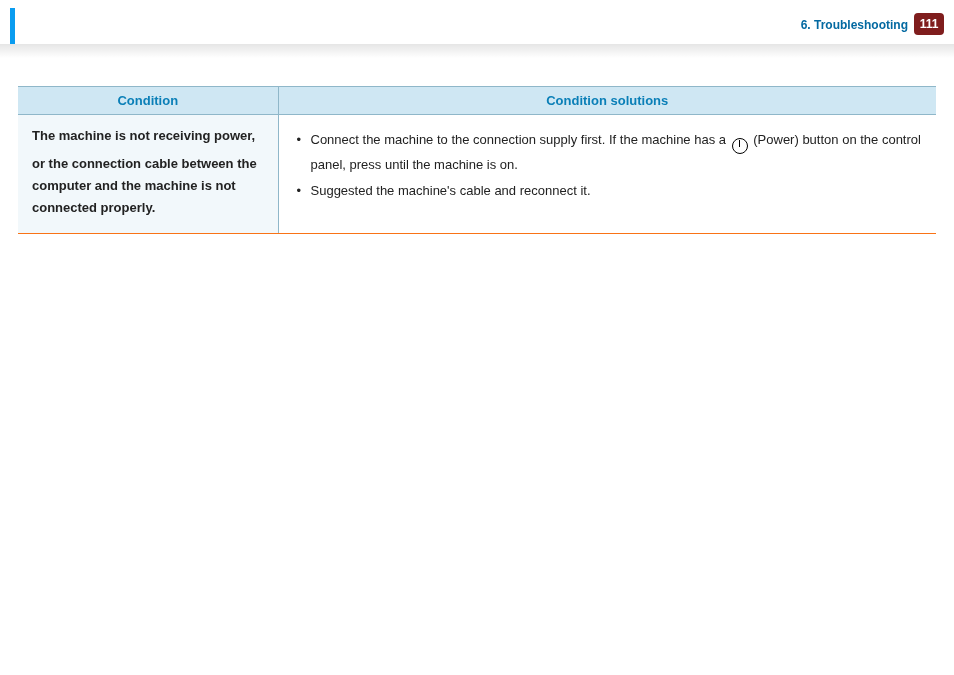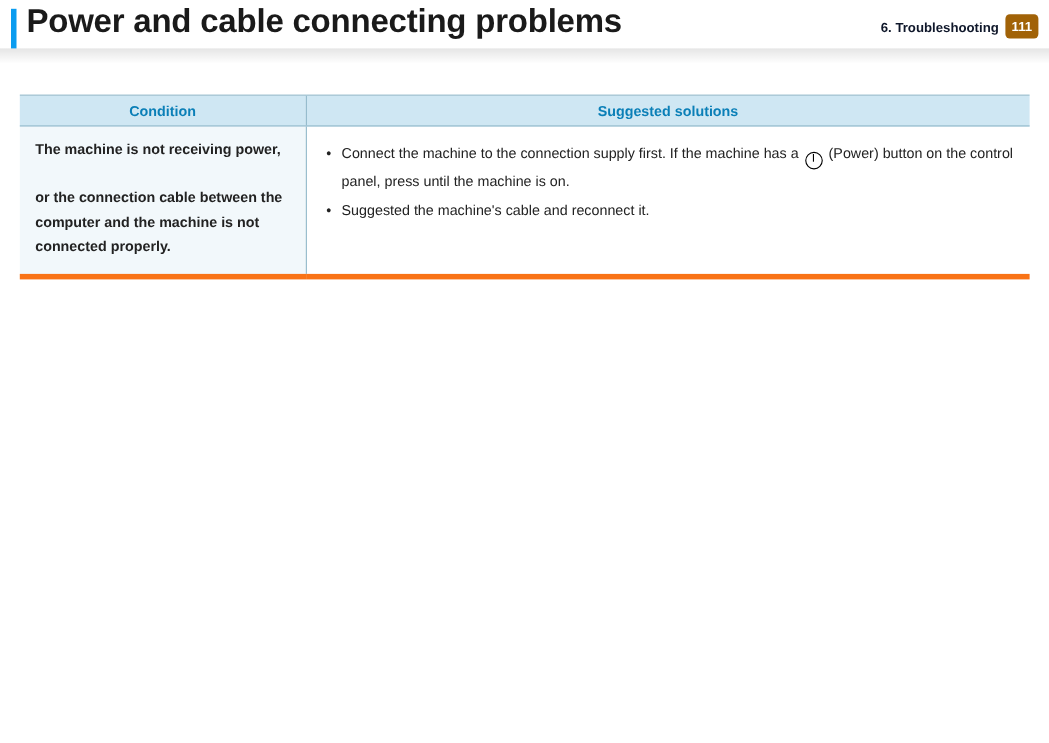--- a/index.html
+++ b/index.html
@@ -1,51 +1,50 @@
 <!DOCTYPE html>
 <html><head>
 <meta charset="utf-8">
 <style>
   * { box-sizing: border-box; margin: 0; padding: 0; }
   html, body { width: 954px; height: 675px; font-family: "Segoe UI", "Myriad Pro", Arial, sans-serif; background: #fff; color: #222; }
   .page { position: relative; width: 954px; height: 675px; }
   .accent-bar { position: absolute; left: 10px; top: 8px; width: 5px; height: 36px; background: #0a9cf0; }
   .title { position: absolute; left: 24px; top: 3px; font-size: 30px; font-weight: 800; color: #1a1a1a; letter-spacing: -0.2px; }
-  .crumb { position: absolute; right: 46px; top: 18px; font-size: 12px; font-weight: 700; color: #0f172a; }
-  .page-badge { position: absolute; right: 10px; top: 13px; width: 30px; height: 22px; border-radius: 4px; background: #a16207; color: #fff; font-size: 12px; font-weight: 700; display: flex; align-items: center; justify-content: center; }
+  .crumb { position: absolute; right: 46px; top: 18px; font-size: 12px; font-weight: 700; color: #0369a1; }
+  .page-badge { position: absolute; right: 10px; top: 13px; width: 30px; height: 22px; border-radius: 4px; background: #7f1d1d; color: #fff; font-size: 12px; font-weight: 700; display: flex; align-items: center; justify-content: center; }
   .shadow-bar { position: absolute; left: 0; right: 0; top: 44px; height: 14px; background: linear-gradient(to bottom, rgba(0,0,0,0.10), rgba(0,0,0,0)); }
   .table { position: absolute; left: 18px; top: 86px; width: 918px; border-collapse: collapse; }
   .table th { background: #cfe7f3; color: #0a7fb7; font-size: 13px; font-weight: 700; padding: 6px 12px; border-top: 1px solid #8fb7c9; border-bottom: 1px solid #8fb7c9; text-align: center; }
   .table th + th, .table td + td { border-left: 1px solid #8fb7c9; }
-  .table td { padding: 10px 14px 14px 14px; border-bottom: 5px solid #f97316; font-size: 13px; line-height: 1.7; vertical-align: top; }
+  .table td { padding: 10px 14px 14px 14px; border-bottom: 1px solid #f97316; font-size: 13px; line-height: 1.7; vertical-align: top; }
   .cond-col { width: 260px; background: #f2f8fb; }
   .cond-line1 { font-weight: 800; }
-  .cond-rest { font-weight: 700; margin-top: 22px; }
+  .cond-rest { font-weight: 700; margin-top: 6px; }
   ul.sol { list-style: none; padding-left: 4px; }
   ul.sol li { display: flex; align-items: flex-start; margin: 4px 0; }
   ul.sol li .bullet { flex: 0 0 14px; color: #222; }
   .power-icon { display: inline-flex; width: 16px; height: 16px; border: 1.4px solid #000; border-radius: 50%; align-items: center; justify-content: center; vertical-align: -3px; margin: 0 2px; }
   .power-icon::before { content: ""; display: block; width: 1.4px; height: 7px; background: #000; margin-top: -4px; }
   .bold { font-weight: 400; }
 </style>
 </head>
 <body>
 
 <div class="page">
   <div class="accent-bar"></div>
-  <h1 class="title">Power and cable connecting problems</h1>
   <div class="crumb">6.  Troubleshooting</div>
   <div class="page-badge">111</div>
   <div class="shadow-bar"></div>
 
   <table class="table">
     <thead>
       <tr>
         <th class="cond-col">Condition</th>
-        <th>Suggested solutions</th>
+        <th>Condition solutions</th>
       </tr>
     </thead>
     <tbody>
       <tr>
         <td class="cond-col">
           <div class="cond-line1">The machine is not receiving power,</div>
           <div class="cond-rest">or the connection cable between the computer and the machine is not connected properly.</div>
         </td>
         <td>
           <ul class="sol">

